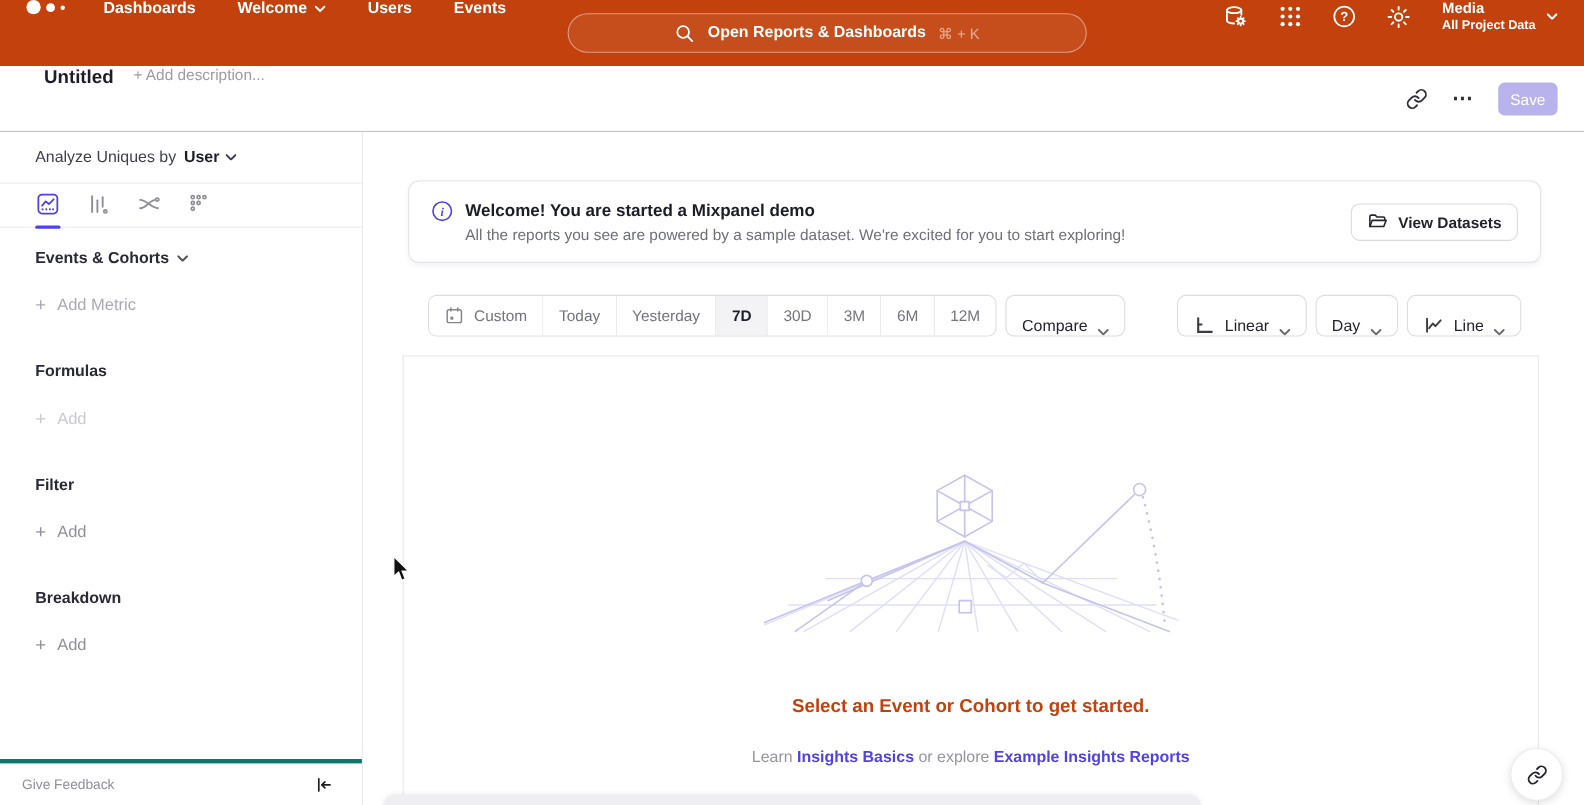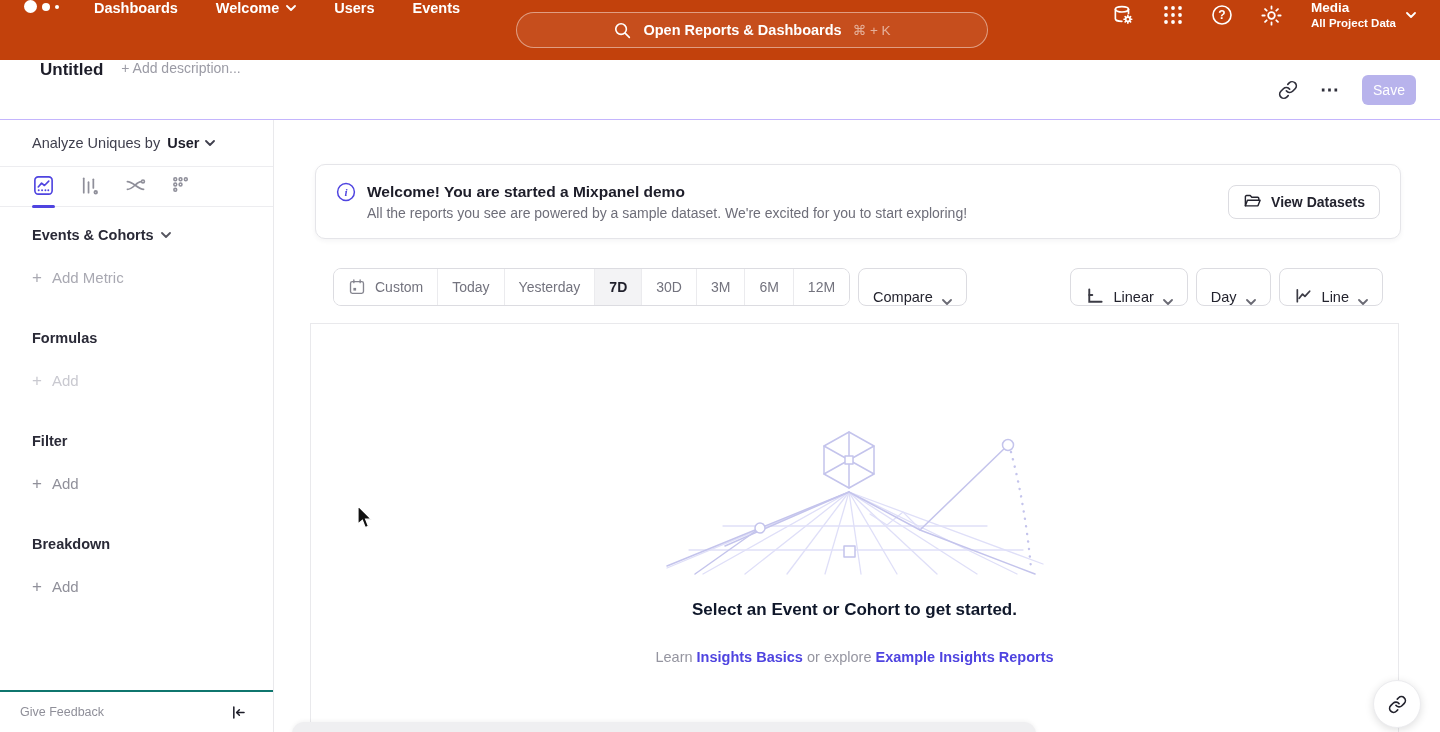--- a/index.html
+++ b/index.html
@@ -34,21 +34,21 @@
   .rtitle { font-size:17px; font-weight:700; color:#1d1d29; }
   .rdesc { margin-left:18px; font-size:14px; color:#9b9ba5; cursor:text; }
   .rheader-right { margin-left:auto; display:flex; align-items:center; gap:22px; margin-right:24px; }
   .hicon { color:#2e2e3a; cursor:pointer; display:flex; align-items:center; }
   .dots { font-size:19px; font-weight:700; color:#2e2e3a; cursor:pointer; letter-spacing:1px; line-height:10px; }
   .save-btn { width:54px; height:30px; border:none; border-radius:6px; background:#b8b3ec; color:#fff; font-size:14px;
               font-weight:400; font-family:inherit; cursor:default; }
 
   
   .content { display:flex; height:612px; }
-  .sidebar { position:relative; width:274px; border-right:1px solid #e9e9ec; background:#fff; flex:none; }
+  .sidebar { position:relative; width:330px; border-right:1px solid #e9e9ec; background:#fff; flex:none; }
   .main { position:relative; flex:1; background:#fff; }
 
   
   .analyze-row { height:47px; display:flex; align-items:center; gap:7px; padding:0 32px; border-bottom:1px solid #ededf0;
                  font-size:14.5px; color:#3f3f4d; }
   .analyze-val { display:flex; align-items:center; gap:6px; font-weight:700; color:#1d1d29; cursor:pointer; }
   .analyze-val .chev { color:#3f3f4d; }
   .chart-tabs { display:flex; align-items:flex-end; gap:23px; padding:0 32px; height:40px; border-bottom:1px solid #ededf0; }
   .tab { position:relative; padding-bottom:9px; cursor:pointer; color:#8f8f9a; }
   .tab svg { display:block; }
@@ -58,21 +58,21 @@
   .sec-title .chev { color:#55555f; }
   .add-row { display:flex; align-items:center; gap:10px; padding:0 32px; font-size:15px; cursor:pointer; }
   .add-row .plus { font-size:17px; line-height:15px; }
   .c-addmetric { color:#a9a9b2; }
   .c-addlight { color:#c9c9d0; }
   .c-addmed { color:#90909a; }
   .events-sec { margin-top:20px; }
   .events-sec .add-row { margin-top:26px; }
   .side-sec { margin-top:44px; }
   .side-sec .add-row { margin-top:26px; }
-  .side-footer { position:absolute; left:0; right:0; bottom:0; height:42px; border-top:2px solid #0f766e; display:flex;
+  .side-footer { position:absolute; left:0; right:0; bottom:0; height:42px; border-top:4px solid #0f766e; display:flex;
                  align-items:center; justify-content:space-between; padding:0 26px 0 20px; }
   .feedback { font-size:12.5px; color:#8f8f99; cursor:pointer; }
   .collapse-btn { color:#1d1d29; cursor:pointer; display:flex; align-items:center; }
 
   
   .banner { position:absolute; left:41px; right:39px; top:44px; height:75px; border:1px solid #e5e5e9; border-radius:10px;
             box-shadow:0 2px 5px rgba(30,30,60,.05); display:flex; align-items:center; padding:0 20px; background:#fff; }
   .banner .info-icon { align-self:flex-start; margin-top:17px; margin-right:11px; color:#4f44e0; flex:none; }
   .banner-text { display:flex; flex-direction:column; gap:4px; }
   .banner-title { font-size:15.5px; font-weight:700; color:#1d1d29; }
@@ -92,21 +92,21 @@
   .pill-btn { height:38px; display:flex; align-items:flex-end; gap:9px; padding:0 14px; border:1px solid #dcdce1; border-radius:8px;
               background:#fff; font-size:14.5px; color:#23232e; font-family:inherit; cursor:pointer; }
   .pill-btn .chev { color:#6a6a74; }
   .compare { margin-left:8px; }
   .right-controls { margin-left:auto; display:flex; gap:8px; }
 
   
   .chart-panel { position:absolute; left:36px; right:41px; top:203px; bottom:0; border:1px solid #e9e9ec; border-bottom:none;
                  display:flex; flex-direction:column; align-items:center; }
   .illus { margin-top:100px; }
-  .empty-title { margin-top:24px; font-size:17px; font-weight:700; color:#0f172a; }
+  .empty-title { margin-top:56px; font-size:17px; font-weight:700; color:#c2410c; }
   .empty-sub { margin-top:29px; font-size:14.5px; color:#9595a0; }
   .empty-sub .lnk { color:#4f44e0; font-weight:700; cursor:pointer; }
 
   .bottom-sheet { position:absolute; left:18px; width:744px; top:602px; height:24px; background:#efeff1;
                   border-radius:12px 12px 0 0; box-shadow:0 -1px 4px rgba(0,0,0,.05); }
   .fab { position:absolute; right:19px; bottom:4px; width:48px; height:48px; border-radius:50%; background:#fff;
          border:1px solid #ececef; box-shadow:0 2px 8px rgba(0,0,0,.13); display:flex; align-items:center; justify-content:center;
          color:#23232e; cursor:pointer; }
 
   .cursor { position:absolute; left:357px; top:505px; pointer-events:none; z-index:50; }

